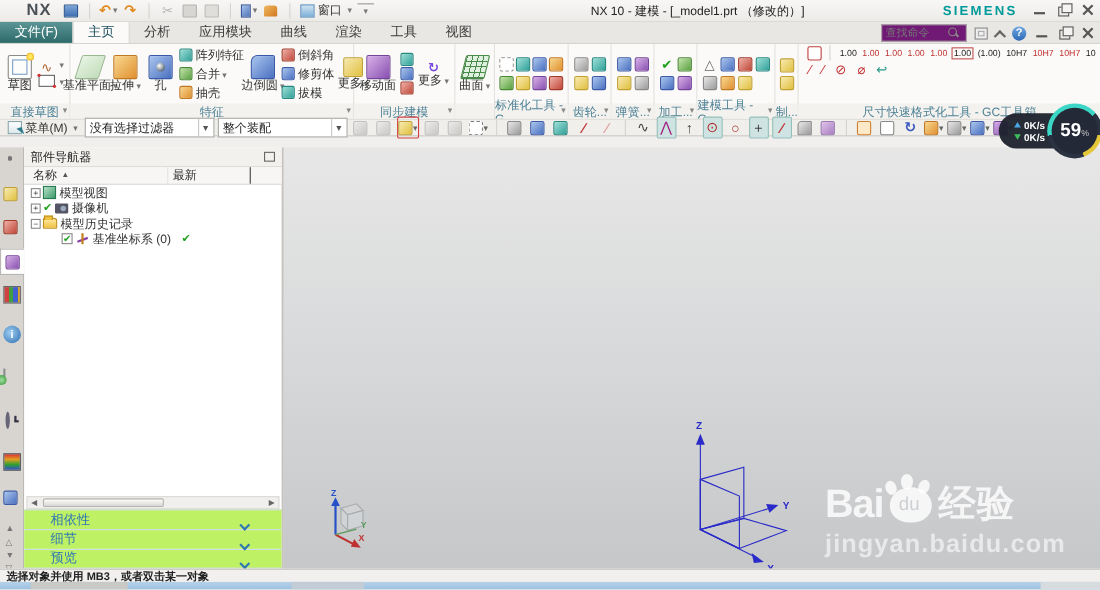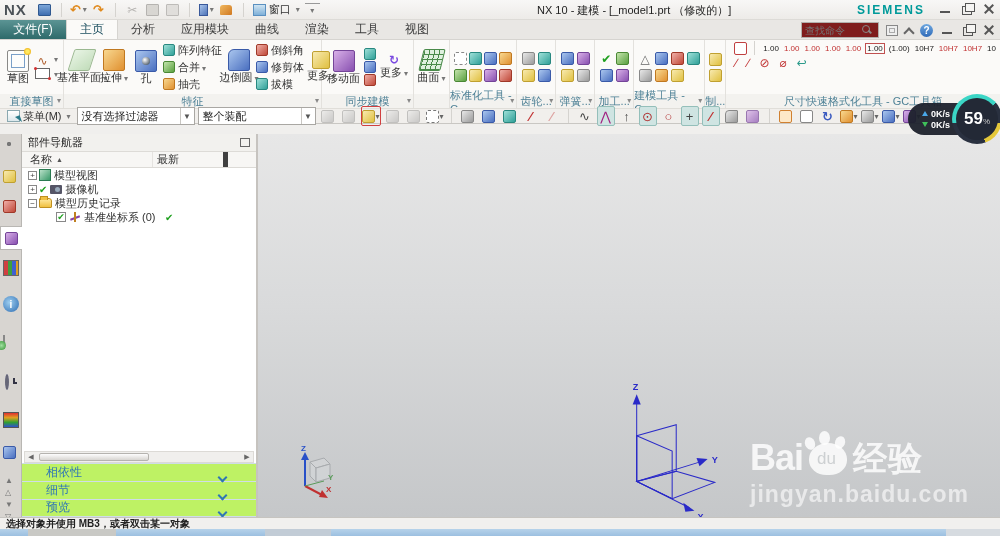--- a/index.html
+++ b/index.html
@@ -6,21 +6,21 @@
   html,body { width:1000px; height:536px; }
   body {
     position:relative; overflow:hidden;
     font-family:"Liberation Sans","DejaVu Sans",sans-serif;
     font-size:11px; color:#333; background:#f0efed;
   }
   
   #titlebar { position:absolute; left:0; top:0; width:1000px; height:20px;
     background:linear-gradient(#f8f7f6,#edebe8); border-bottom:1px solid #dddbd7;
     display:flex; align-items:center; }
-  .nx-logo { font-weight:bold; font-size:15px; color:#4b5157; letter-spacing:1px; margin:0 10px 0 4px; }
+  .nx-logo { font-weight:bold; font-size:15px; color:#4b5157; letter-spacing:1px; margin:0 10px 0 24px; }
   .qat { display:flex; align-items:center; gap:5px; }
   .qat-ic { width:15px; height:14px; display:inline-flex; align-items:center; justify-content:center; font-size:12px; }
   .save-ic { width:13px; height:12px; background:linear-gradient(#7da6d8,#3f6eb0); border:1px solid #2f5890; border-radius:1px; }
   .undo { color:#e08a1e; font-weight:bold; font-size:13px; }
   .gray { color:#b5b3b0; }
   .dd::after { content:"▾"; font-size:8px; color:#777; margin-left:2px; }
   .vsep { width:1px; height:14px; background:#d5d3cf; margin:0 4px; }
   .cube-mini { width:13px; height:12px; background:linear-gradient(135deg,#a8c4ec,#4f74b8); border:1px solid #39589a; }
   .win-menu { display:flex; align-items:center; gap:3px; color:#333; }
   .title-text { position:absolute; left:497px; top:3px; font-size:11px; color:#222;margin-left:40px; }
@@ -33,21 +33,21 @@
   .wb-close::before,.wb-close::after { content:""; position:absolute; left:6px; top:1px; width:2px; height:12px; background:#555; }
   .wb-close::before { transform:rotate(45deg);} .wb-close::after { transform:rotate(-45deg);}
   
   #tabrow { position:absolute; left:0; top:20px; width:1000px; height:20px;
     background:#e9e7e4; border-bottom:1px solid #d6d4d0; display:flex; align-items:stretch; }
   .file-tab { width:66px; background:linear-gradient(#5b9494,#2e6a6a); color:#fff; display:flex;
     align-items:center; justify-content:center; font-size:12px; }
   .tab { padding:0 13px; display:flex; align-items:center; font-size:12px; color:#3c3c3c; }
   .tab.active { background:#fbfaf8; border-left:1px solid #d6d4d0; border-right:1px solid #d6d4d0; color:#1d4f5f; }
   .tab-right { position:absolute; right:4px; top:2px; display:flex; align-items:center; gap:7px; }
-  .searchbox { width:78px; height:16px; background:#7f1d1d; border:1px solid #b2b0ac; display:flex; align-items:center; }
+  .searchbox { width:78px; height:16px; background:#701a75; border:1px solid #b2b0ac; display:flex; align-items:center; }
   .searchbox input { border:none; outline:none; width:60px; font-size:10px; padding:0 3px; font-family:inherit; color:#999; background:transparent; }
   .mag { width:10px; height:10px; position:relative; }
   .mag::before { content:""; position:absolute; left:0; top:0; width:6px; height:6px; border:1.5px solid #8a8886; border-radius:50%; }
   .mag::after { content:""; position:absolute; left:6px; top:6px; width:4px; height:1.5px; background:#8a8886; transform:rotate(45deg); }
   .ribbon-pin { width:12px; height:11px; border:1px solid #888; background:#eee; position:relative; }
   .ribbon-pin::after { content:""; position:absolute; inset:2px; border:1px solid #aaa; }
   .chev-up { width:8px; height:8px; position:relative; }
   .chev-up::before { content:""; position:absolute; left:0; top:3px; width:6px; height:6px;
     border-left:2px solid #666; border-top:2px solid #666; transform:rotate(45deg); }
   .help-ic { width:13px; height:13px; border-radius:50%; background:linear-gradient(#6fa8e0,#2f6ab8);
@@ -134,21 +134,21 @@
   .clock-ic::after { content:""; position:absolute; left:6px; top:6px; width:4px; height:1.5px; background:#334; }
   .rainbow-ic { background:linear-gradient(180deg,#e03030,#e0a020,#30a030,#3050d0); border:1px solid #555; }
   .ls-arrows { position:absolute; left:5px; font-size:8px; color:#777; }
   
   #navigator { width:236px; background:#fff; border-right:2px solid #c6c3bf; display:flex; flex-direction:column; position:relative; }
   .nav-header { height:18px; background:#f2f1ee; border-bottom:1px solid #dddbd7; display:flex; align-items:center; padding:0 6px; }
   .nav-title { flex:1; color:#222; }
   .float-ic { width:10px; height:9px; border:1px solid #666; }
   .nav-cols { height:16px; background:#f7f6f4; border-bottom:1px solid #dcdad6; display:flex; align-items:center; font-size:11px; color:#333; }
   .colname { width:131px; padding-left:8px; display:flex; align-items:center; gap:4px; border-right:1px solid #e5e3e0; height:100%; }
-  .collatest { width:75px; padding-left:4px; border-right:5px solid #404040; height:100%; display:flex; align-items:center; }
+  .collatest { width:75px; padding-left:4px; border-right:1px solid #404040; height:100%; display:flex; align-items:center; }
   .sort { font-size:7px; color:#555; }
   .tree { flex:1; position:relative; font-size:11px; }
   .trow { height:14px; display:flex; align-items:center; position:relative; }
   .trow .cell-latest { position:absolute; left:135px; width:70px; text-align:left; padding-left:8px; }
   .exp { width:9px; height:9px; border:1px solid #888; background:#fff; font-size:8px; line-height:7px; text-align:center; color:#444; margin-right:2px; flex:none; }
   .titem { display:flex; align-items:center; gap:3px; white-space:nowrap; }
   .check { color:#1fa01f; font-size:10px; }
   .cam-ic { width:12px; height:9px; background:#556; border-radius:1px; position:relative; }
   .cam-ic::after { content:""; position:absolute; right:2px; top:2px; width:5px; height:5px; border-radius:50%; background:#9ab; }
   .folder-ic { width:13px; height:10px; background:linear-gradient(#ffe9a0,#f0c040); border:1px solid #c09020; border-radius:1px 3px 1px 1px; position:relative; }

